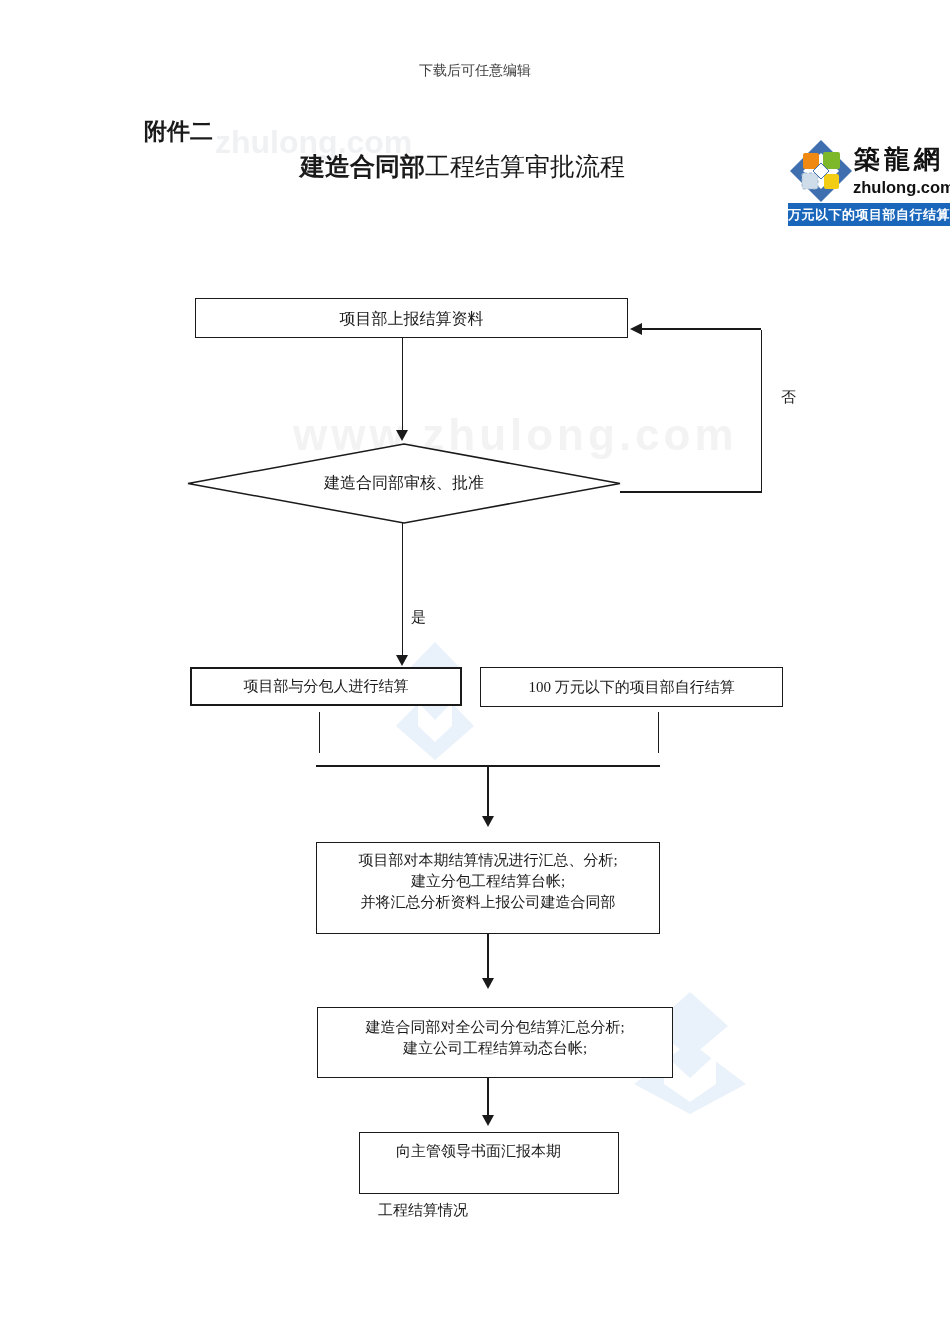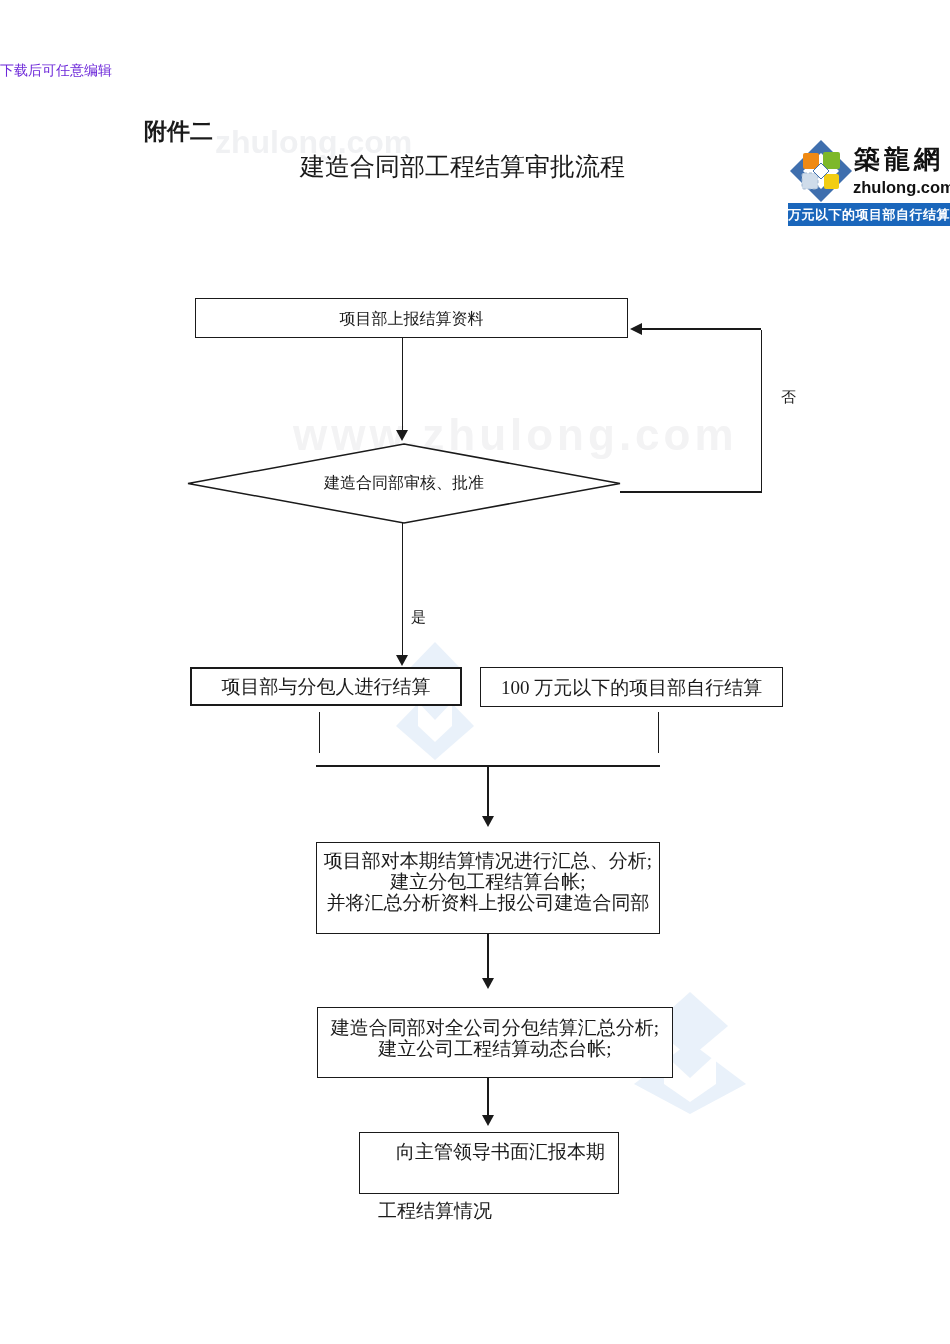--- a/index.html
+++ b/index.html
@@ -2,35 +2,35 @@
 <html><head>
 <meta charset="utf-8">
 <style>
   html,body{margin:0;padding:0;background:#ffffff;}
   .page{position:relative;width:950px;height:1344px;background:#fff;overflow:hidden;
         font-family:"Liberation Serif","DejaVu Serif",serif;color:#1a1a1a;}
   .abs{position:absolute;}
   .line{position:absolute;background:#1a1a1a;}
   .box{position:absolute;border:1.6px solid #1a1a1a;background:#fff;
        display:flex;align-items:center;justify-content:center;
-       text-align:center;font-size:19px;line-height:21px;box-sizing:border-box;}
+       text-align:center;font-size:15px;line-height:21px;box-sizing:border-box;}
   .arrow-down{position:absolute;width:0;height:0;
        border-left:6px solid transparent;border-right:6px solid transparent;
        border-top:11px solid #1a1a1a;}
   .arrow-left{position:absolute;width:0;height:0;
        border-top:6px solid transparent;border-bottom:6px solid transparent;
        border-right:12px solid #1a1a1a;}
   .branch-label{position:absolute;font-size:15px;}
   .wm-text{position:absolute;font-family:"Liberation Sans","DejaVu Sans",sans-serif;
        font-weight:bold;color:#f0f1f3;white-space:nowrap;user-select:none;}
   .wm-shape polygon{fill:#e9f1fa;}
-  .note{position:absolute;top:62px;left:0;width:100%;font-size:14px;color:#6d28d9;}
+  .note{position:absolute;top:62px;left:0;width:100%;text-align:center;font-size:14px;color:#404040;}
   .attach{position:absolute;left:144px;top:116px;font-size:23px;font-weight:bold;}
   .title{position:absolute;left:300px;top:150px;font-size:25px;white-space:nowrap;}
-  .title .b{font-weight:normal;}
+  .title .b{font-weight:bold;}
   .logo{position:absolute;left:788px;top:138px;width:162px;height:88px;
         font-family:"Liberation Sans","DejaVu Sans",sans-serif;}
   .logo-white{position:absolute;left:0;top:0;width:162px;height:65px;background:#fff;}
   .logo-name{position:absolute;left:66px;top:4px;font-size:26px;font-weight:bold;
         letter-spacing:4px;color:#111;font-family:"Liberation Serif","DejaVu Serif",serif;}
   .logo-domain{position:absolute;left:65px;top:40px;font-size:16.5px;font-weight:bold;color:#111;}
   .logo-banner{position:absolute;left:0;top:65px;width:162px;height:23px;background:#1a66bb;
         color:#fff;font-size:13px;font-weight:bold;display:flex;align-items:center;
         justify-content:center;letter-spacing:0.5px;white-space:nowrap;}
   .diamond-label{position:absolute;left:187px;top:443px;width:434px;height:80px;

